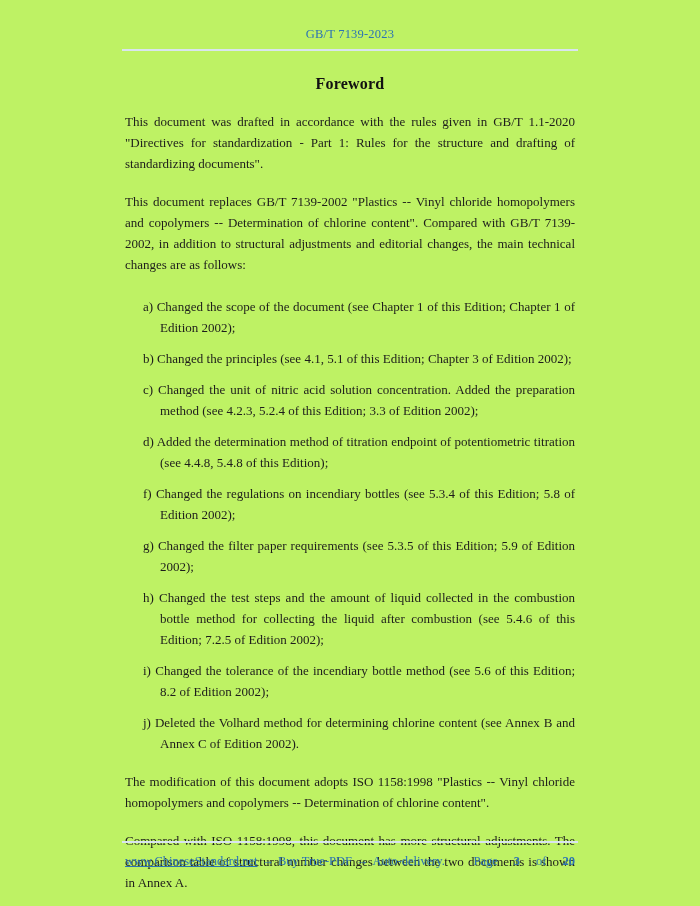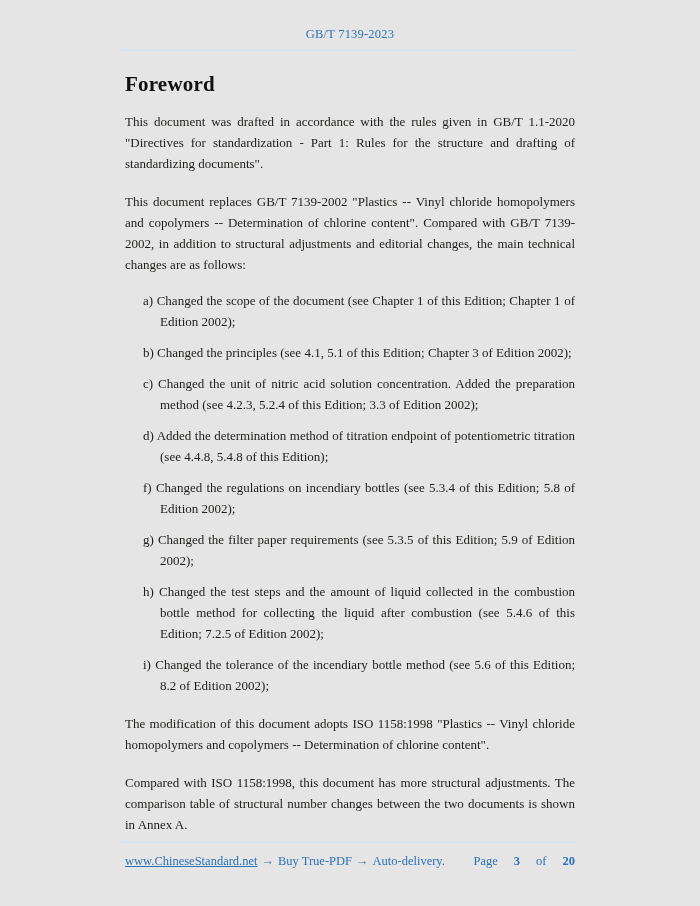--- a/index.html
+++ b/index.html
@@ -5,55 +5,56 @@
   html, body {
     margin: 0;
     padding: 0;
     background: #ffffff;
   }
   .page {
     position: relative;
     width: 700px;
     height: 906px;
     box-sizing: border-box;
-    background: #e5e5e5;
+    background: #bef264;
     padding: 27px 125px 0 125px;
     font-family: "Liberation Serif", "DejaVu Serif", serif;
     color: #1d1d1b;
     font-size: 13px;
     line-height: 21px;
     overflow: hidden;
   }
   .doc-number {
     text-align: center;
     color: #2b73b5;
     font-size: 12.5px;
     line-height: 15px;
     letter-spacing: 0.2px;
   }
   .header-rule, .footer-rule {
     border: none;
     border-top: 2px solid #d9e5ee;
     margin: 7px -3px 0 -3px;
   }
   .page-title {
-    font-size: 21px;
+    text-align: center;
+    font-size: 16px;
     font-weight: bold;
     color: #111111;
     margin: 23px 0 17px 0;
     line-height: 20px;
     letter-spacing: 0.2px;
   }
   .body-para {
     text-align: justify;
     margin: 17px 0 12px 0;
   }
   .changes-list {
     list-style: none;
-    margin: 15px 0 12px 0;
+    margin: 21px 0 12px 0;
     padding: 0;
   }
   .change-item {
     text-align: justify;
     margin: 0 0 10px 0;
     padding-left: 35px;
     text-indent: -17px;
   }
   .change-item .marker {
     display: inline;
@@ -115,20 +116,21 @@
 
 
     <li class="change-item"><span class="marker">f)</span> <span>Changed the regulations on incendiary bottles (see 5.3.4 of this Edition; 5.8 of Edition 2002);</span></li>
 
     <li class="change-item"><span class="marker">g)</span> <span>Changed the filter paper requirements (see 5.3.5 of this Edition; 5.9 of Edition 2002);</span></li>
 
     <li class="change-item"><span class="marker">h)</span> <span>Changed the test steps and the amount of liquid collected in the combustion bottle method for collecting the liquid after combustion (see 5.4.6 of this Edition; 7.2.5 of Edition 2002);</span></li>
 
     <li class="change-item"><span class="marker">i)</span> <span>Changed the tolerance of the incendiary bottle method (see 5.6 of this Edition; 8.2 of Edition 2002);</span></li>
 
+    <li class="change-item"><span class="marker">j)</span> <span>Deleted the Volhard method for determining chlorine content (see Annex B and Annex C of Edition 2002).</span></li>
   </ol>
 
   <p class="body-para">The modification of this document adopts ISO 1158:1998 "Plastics -- Vinyl chloride homopolymers and copolymers -- Determination of chlorine content".</p>
 
   <p class="body-para">Compared with ISO 1158:1998, this document has more structural adjustments. The comparison table of structural number changes between the two documents is shown in Annex A.</p>
 
   <div class="footer">
     <hr class="footer-rule">
     <div class="footer-row">
       <div class="footer-left">

